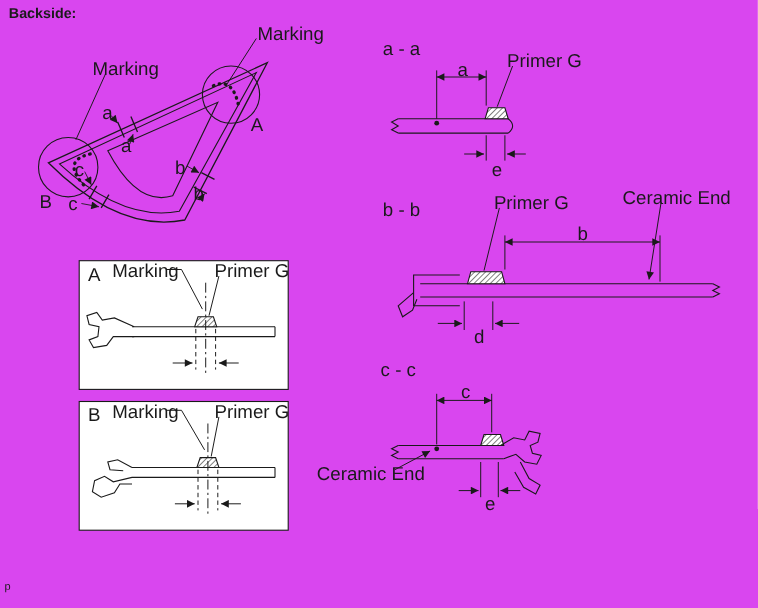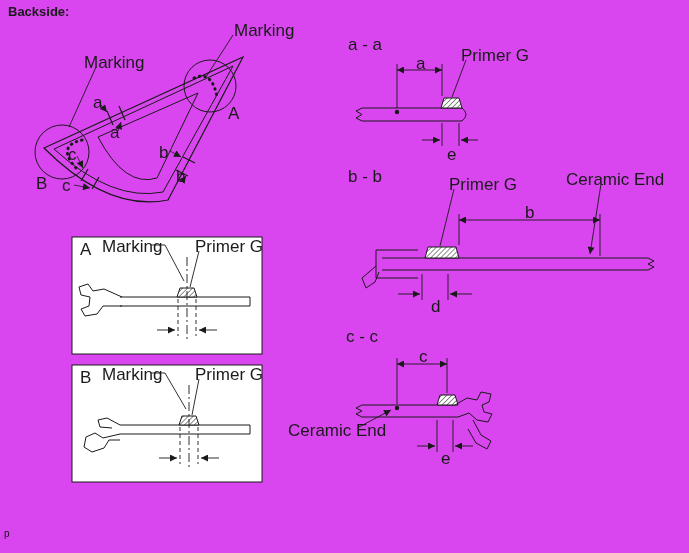--- a/index.html
+++ b/index.html
@@ -181,21 +181,21 @@
 
   <div class="lbl" style="left:80px;top:368px">B</div>
   <div class="lbl" style="left:102px;top:365px">Marking</div>
   <div class="lbl" style="left:195px;top:365px">Primer G</div>
 
   <div class="lbl" style="left:348px;top:35px">a - a</div>
   <div class="lbl" style="left:416px;top:54px">a</div>
   <div class="lbl" style="left:461px;top:46px">Primer G</div>
   <div class="lbl" style="left:447px;top:145px">e</div>
 
-  <div class="lbl" style="left:348px;top:167px">b - b</div>
+  <div class="lbl" style="left:348px;top:181px">b - b</div>
   <div class="lbl" style="left:449px;top:175px">Primer G</div>
   <div class="lbl" style="left:566px;top:170px">Ceramic End</div>
   <div class="lbl" style="left:525px;top:203px">b</div>
   <div class="lbl" style="left:431px;top:297px">d</div>
 
   <div class="lbl" style="left:346px;top:327px">c - c</div>
   <div class="lbl" style="left:419px;top:347px">c</div>
   <div class="lbl" style="left:288px;top:421px">Ceramic End</div>
   <div class="lbl" style="left:441px;top:449px">e</div>
 

